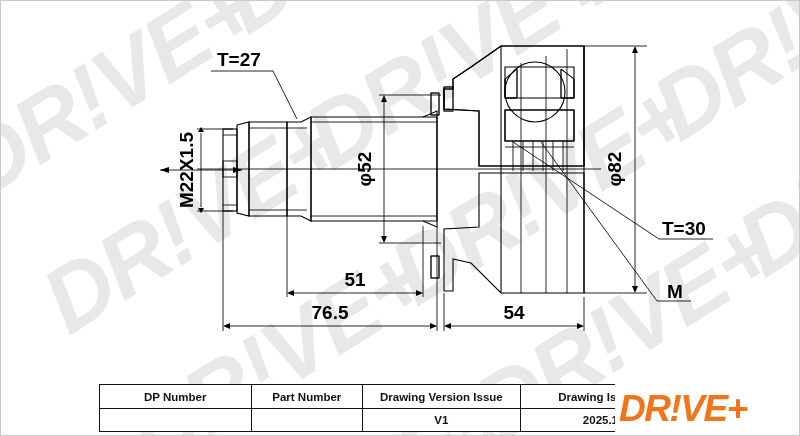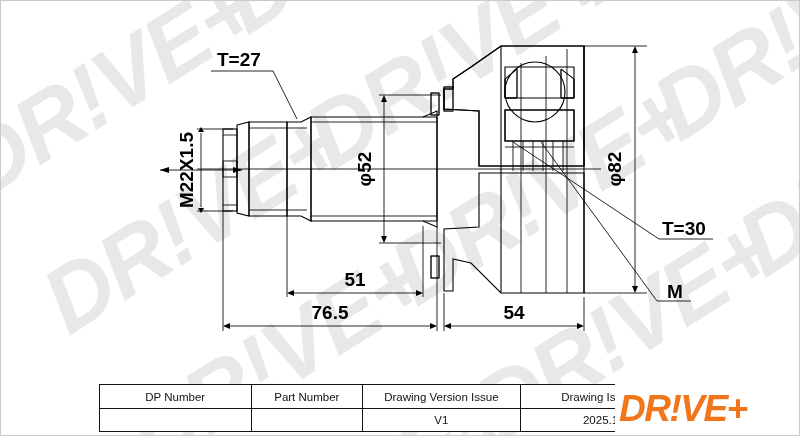--- a/index.html
+++ b/index.html
@@ -46,21 +46,21 @@
   .thin { stroke-width: 0.85; }
   .med { stroke-width: 1.1; }
   .dimtext {
     font-family: "Liberation Sans", sans-serif;
     font-weight: bold;
     font-size: 19px;
     fill: #000;
   }
   .tbl-head-text, .tbl-cell-text {
     font-family: "Liberation Sans", sans-serif;
-    font-weight: normal;
+    font-weight: bold;
     font-size: 11.5px;
     color: #111;
     text-align: center;
     white-space: nowrap;
   }
   #titleblock {
     position: absolute;
     left: 98px;
     top: 383px;
     width: 604px;

